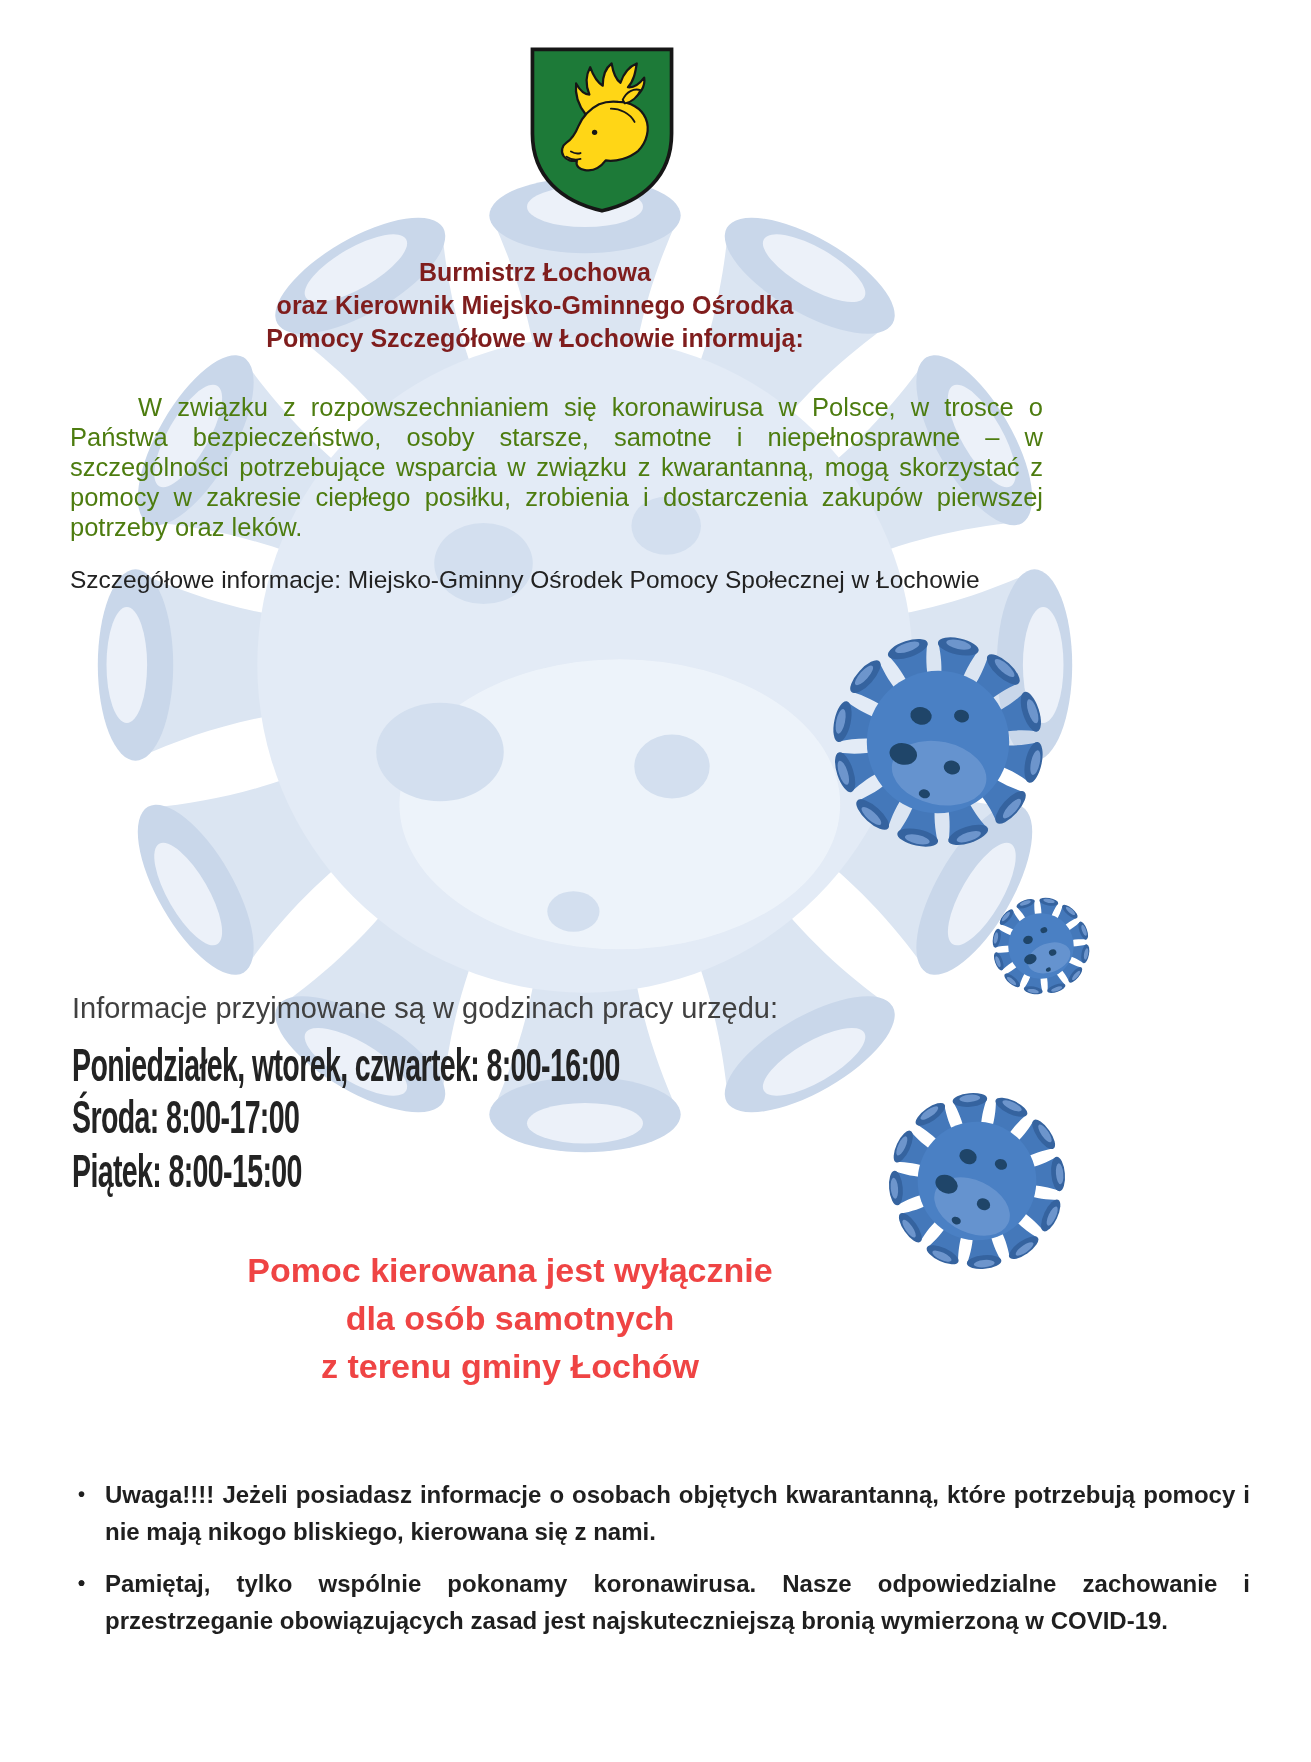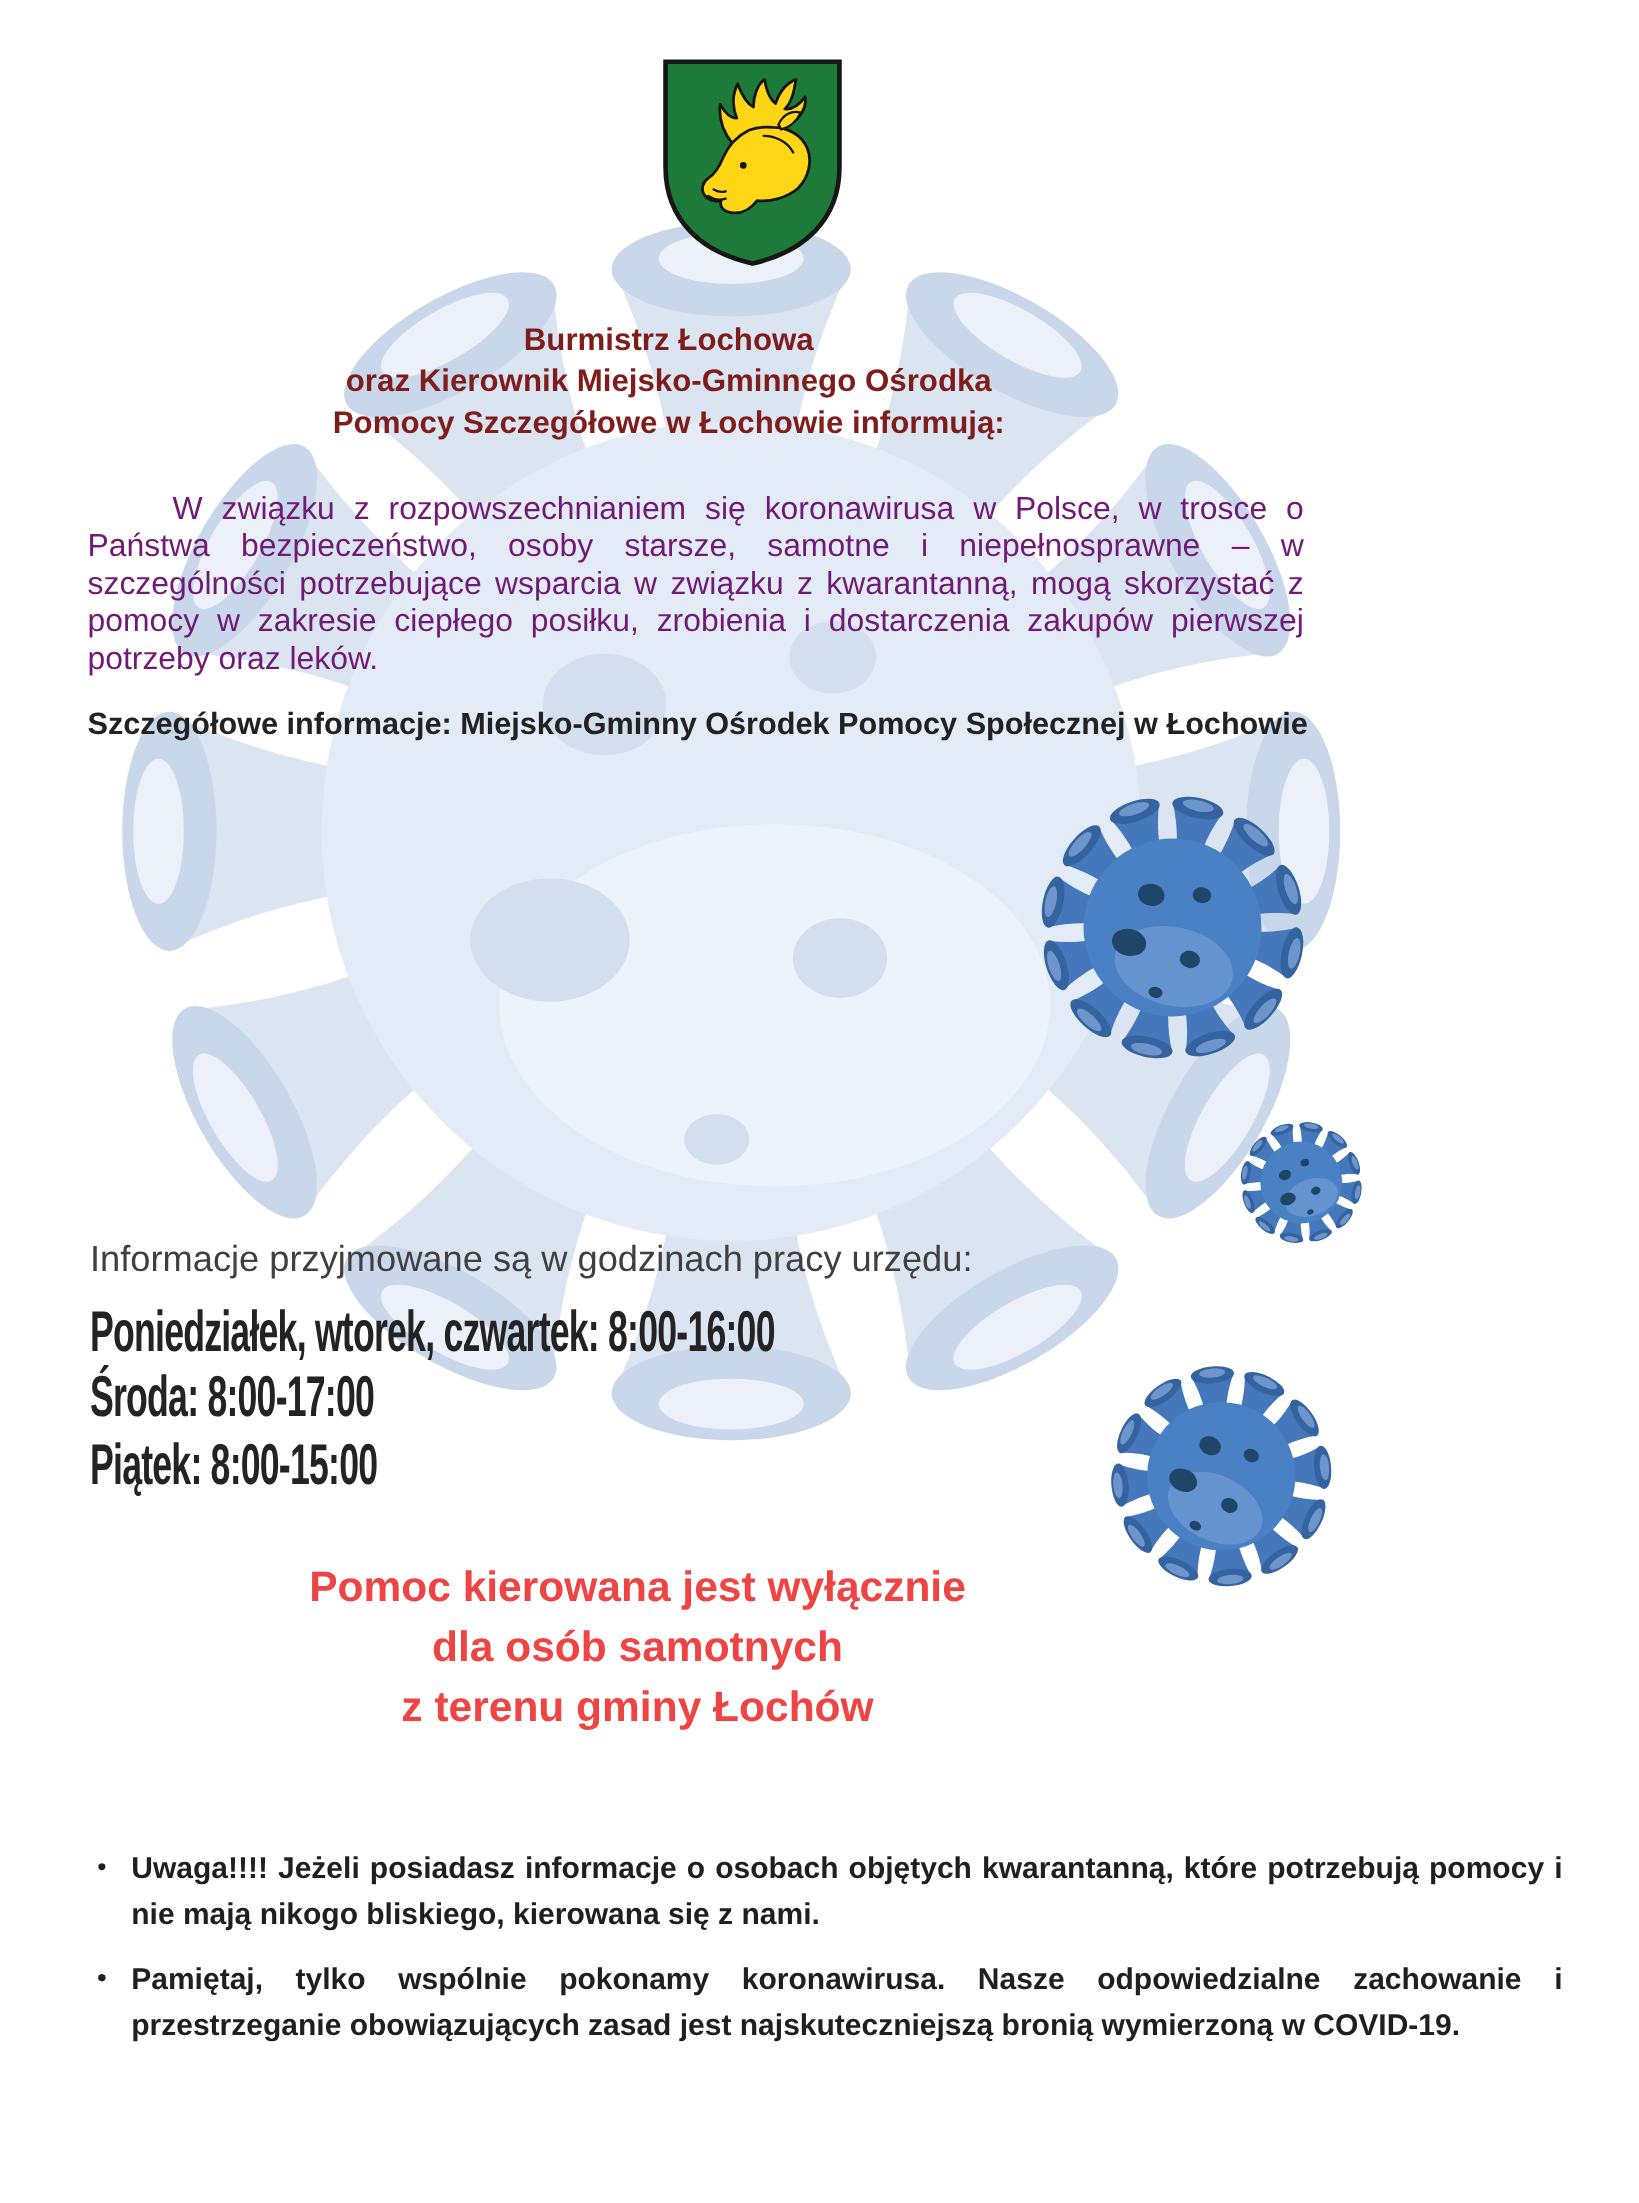--- a/index.html
+++ b/index.html
@@ -20,22 +20,22 @@
     --v-body:#4a80c4;  --v-hl:#7ba3d8;  --v-spot:#1f4569;
     z-index:1;
   }
   
   .crest{position:absolute;left:528px;top:45px;width:148px;z-index:2;}
   
   .txt{position:absolute;z-index:2;}
   .header-block{left:135px;top:256px;width:800px;text-align:center;
     font-weight:bold;font-size:25px;line-height:33px;color:#7f1d1d;}
   .intro{left:70px;top:392px;width:973px;font-size:25.5px;line-height:30px;
-    text-align:justify;text-indent:68px;color:#701a75;}
-  .details-line{left:70px;top:566px;width:990px;font-weight:bold;font-size:24.5px;color:#222;}
+    text-align:justify;text-indent:68px;color:#4d7c0f;}
+  .details-line{left:70px;top:566px;width:990px;font-weight:normal;font-size:24.5px;color:#222;}
   .phones{left:160px;top:628px;width:720px;text-align:center;}
   .phone-line{
     font-weight:bold;font-size:72px;line-height:102px;color:#265e7d;
     transform:scaleX(0.60);transform-origin:50% 50%;letter-spacing:1px;white-space:nowrap;
   }
   .hours-intro{left:72px;top:992px;width:900px;font-size:29px;color:#404040;}
   .hours-line{
     left:72px;font-weight:bold;font-size:46px;color:#232323;white-space:nowrap;
     transform:scaleX(0.62);transform-origin:0 50%;letter-spacing:-1px;
   }

